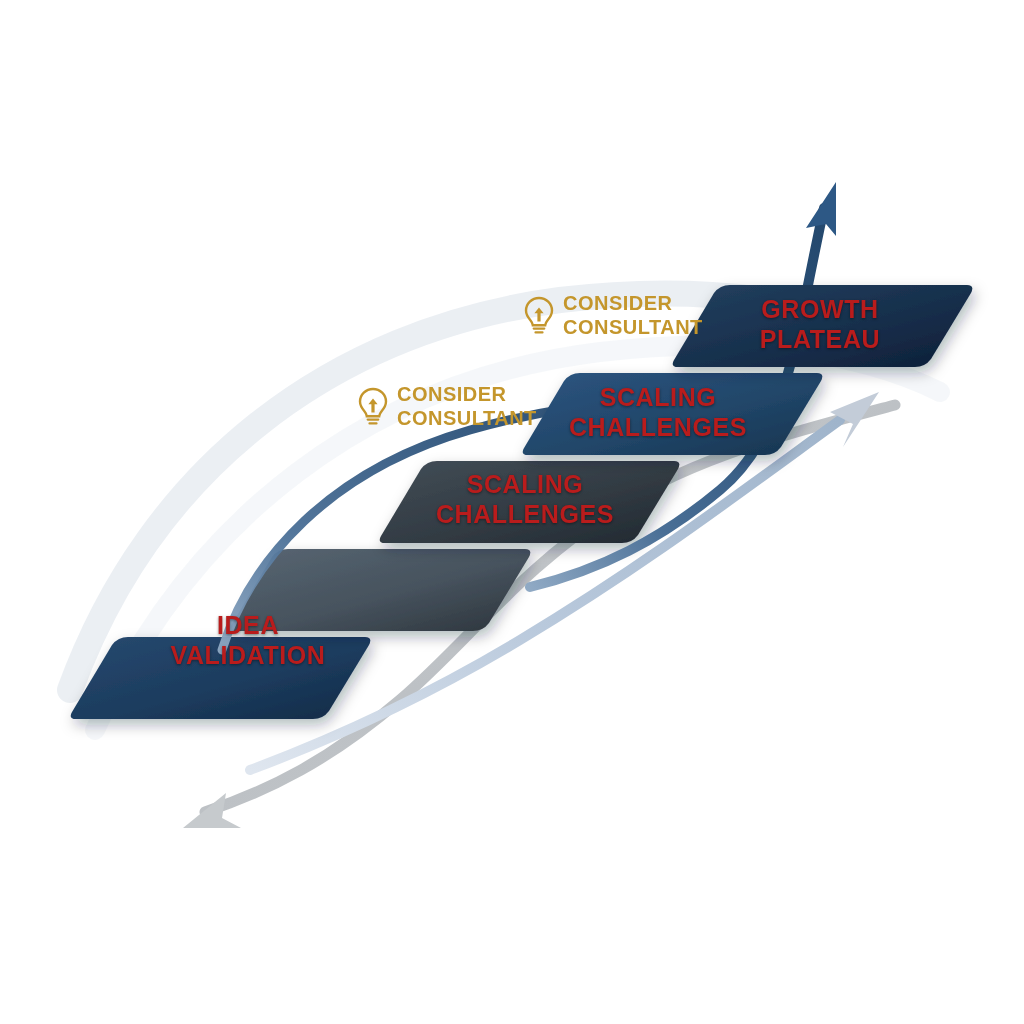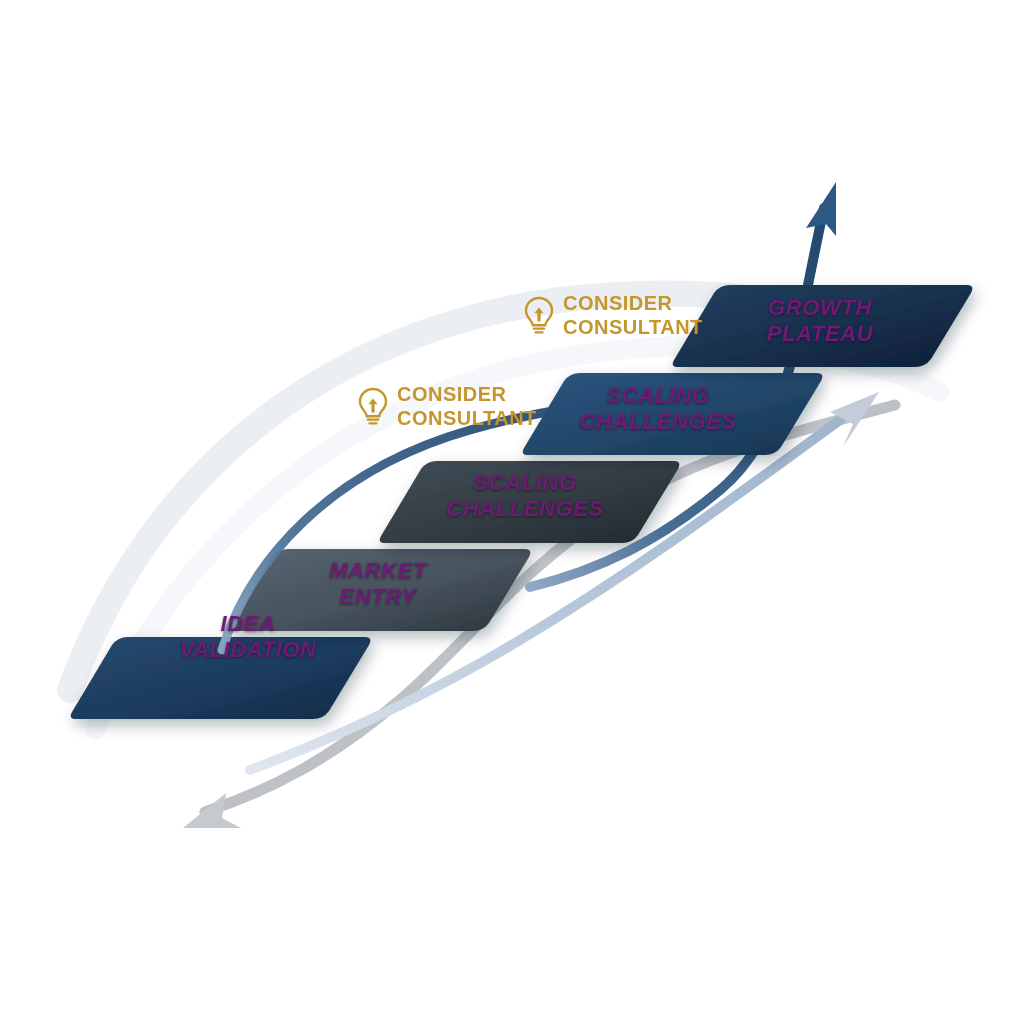--- a/index.html
+++ b/index.html
@@ -17,30 +17,29 @@
   }
   #art {
     position: absolute;
     left: 0;
     top: 0;
     width: 1024px;
     height: 1024px;
   }
   .band-label {
     position: absolute;
-    color: #701a75;
+    color: #b91c1c;
     font-weight: bold;
-    font-size: 22px;
+    font-size: 25px;
     line-height: 1.18;
     letter-spacing: 0.6px;
     text-align: center;
     text-shadow: 0 1px 3px rgba(0,0,0,0.45);
     white-space: pre-line;
     pointer-events: none;
-    font-style: italic;
   }
   .tip {
     position: absolute;
     display: flex;
     align-items: center;
     gap: 7px;
   }
   .tip-text {
     color: #c4962c;
     font-weight: bold;
@@ -148,22 +147,20 @@
     </g>
 
     <g filter="url(#bandShadow)">
       <path d="M730,285 Q720,285 714,293 L674,360 Q670,367 678,367 L915,367 Q925,367 931,359 L971,293 Q975,285 967,285 Z" fill="url(#g5)"></path>
     </g>
   </svg>
 
   <div class="band-label" style="left:118px; top:611px; width:260px;">IDEA
 VALIDATION</div>
 
-  <div class="band-label" style="left:248px; top:558px; width:260px;">MARKET
-ENTRY</div>
 
   <div class="band-label" style="left:395px; top:470px; width:260px;">SCALING
 CHALLENGES</div>
 
   <div class="band-label" style="left:528px; top:383px; width:260px;">SCALING
 CHALLENGES</div>
 
   <div class="band-label" style="left:690px; top:295px; width:260px;">GROWTH
 PLATEAU</div>
 

